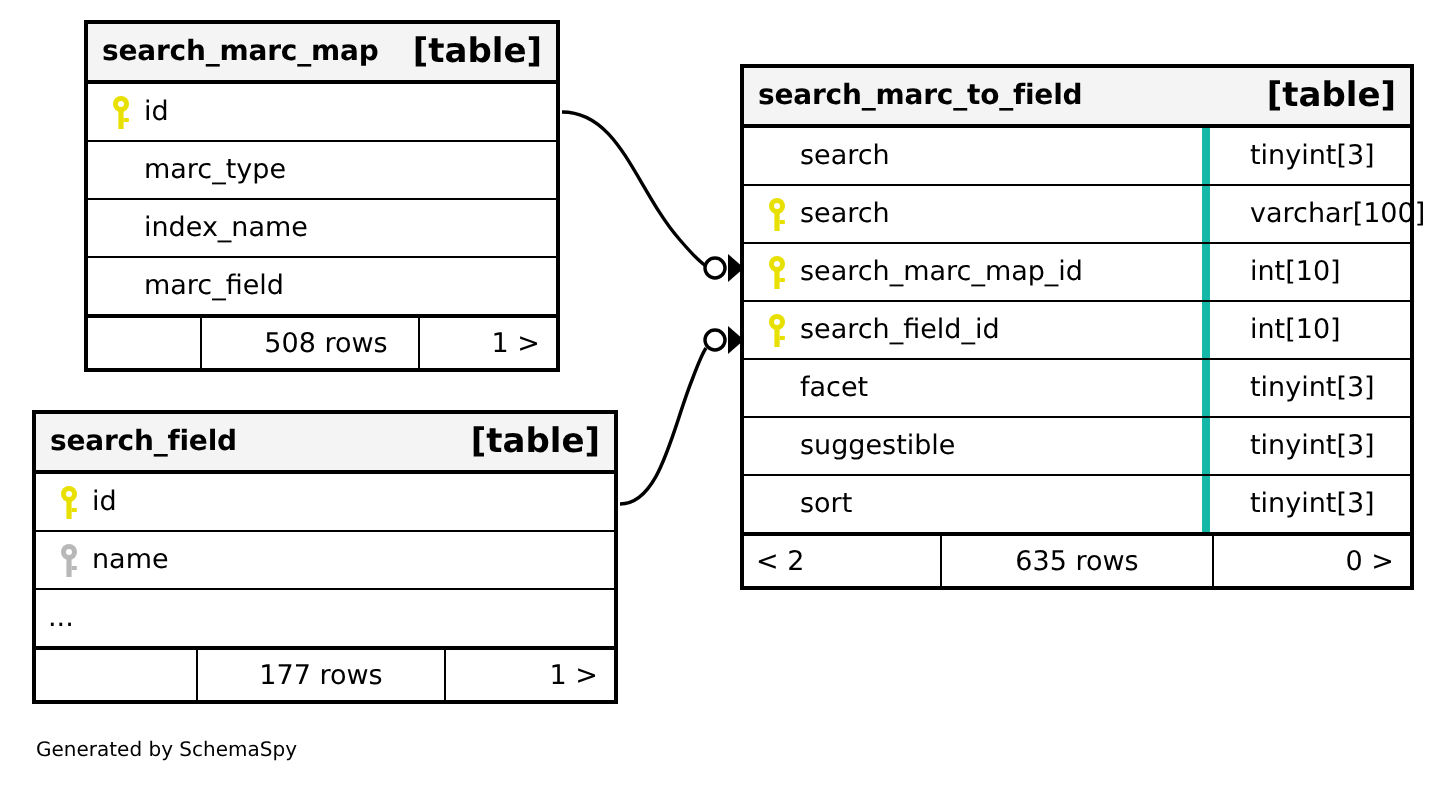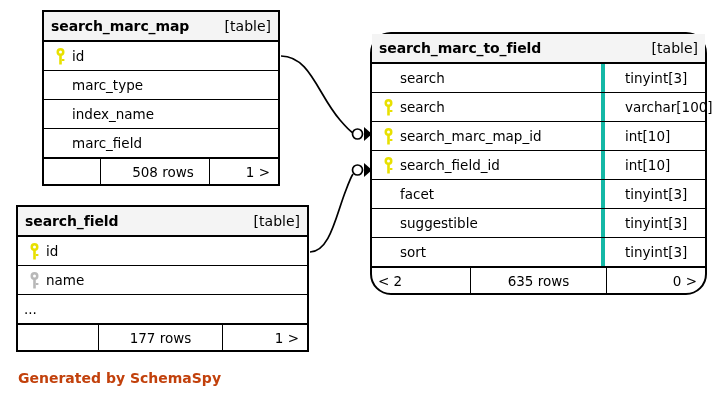--- a/index.html
+++ b/index.html
@@ -40,22 +40,22 @@
     padding: 0 7px;
   }
   .tbl-name {
     font-weight: bold;
     font-size: 14px;
     white-space: nowrap;
     letter-spacing: -0.1px;
   }
   .tbl-kind {
     margin-left: auto;
-    font-size: 14px;
-    font-weight: normal;
+    font-size: 17px;
+    font-weight: bold;
   }
   .tbl-row {
     box-sizing: border-box;
     height: 29px;
     border-bottom: 1px solid #000000;
     display: flex;
     align-items: center;
     font-size: 13.5px;
     white-space: nowrap;
   }
@@ -116,23 +116,22 @@
   }
   .foot-next {
     justify-content: flex-end;
     padding-right: 8px;
   }
   
   #caption {
     position: absolute;
     left: 18px;
     top: 370px;
-    font-size: 14px;
-    color: #c2410c;
-    font-weight: bold;
+    font-size: 10px;
+    color: #000000;
   }
   #edges {
     position: absolute;
     left: 0;
     top: 0;
     width: 727px;
     height: 400px;
     pointer-events: none;
   }
 </style>
@@ -244,21 +243,21 @@
       </div>
     </div>
 
     <div class="tbl-footer">
       <div class="foot-cell foot-prev" style="width:80px;"></div>
       <div class="foot-cell foot-rows" style="flex:1 1 auto;">177 rows</div>
       <div class="foot-cell foot-next" style="width:84px;">1 &gt;</div>
     </div>
   </div>
 
-  <div class="table-box" id="tbl-search_marc_to_field" style="left:370px; top:32px; width:337px;border-radius:21px;">
+  <div class="table-box" id="tbl-search_marc_to_field" style="left:370px; top:32px; width:337px;">
     <div class="tbl-header">
       <span class="tbl-name">search_marc_to_field</span>
       <span class="tbl-kind">[table]</span>
     </div>
 
     <div class="tbl-row">
       <div class="col-name">
         <span class="keyslot"></span>
         <span class="colname-text">search</span>
       </div>

